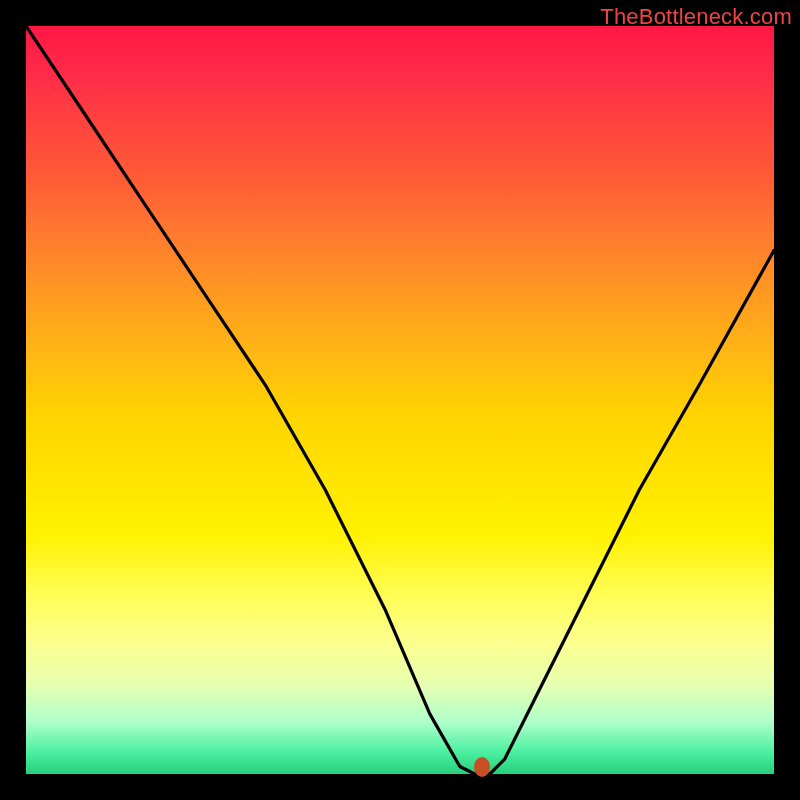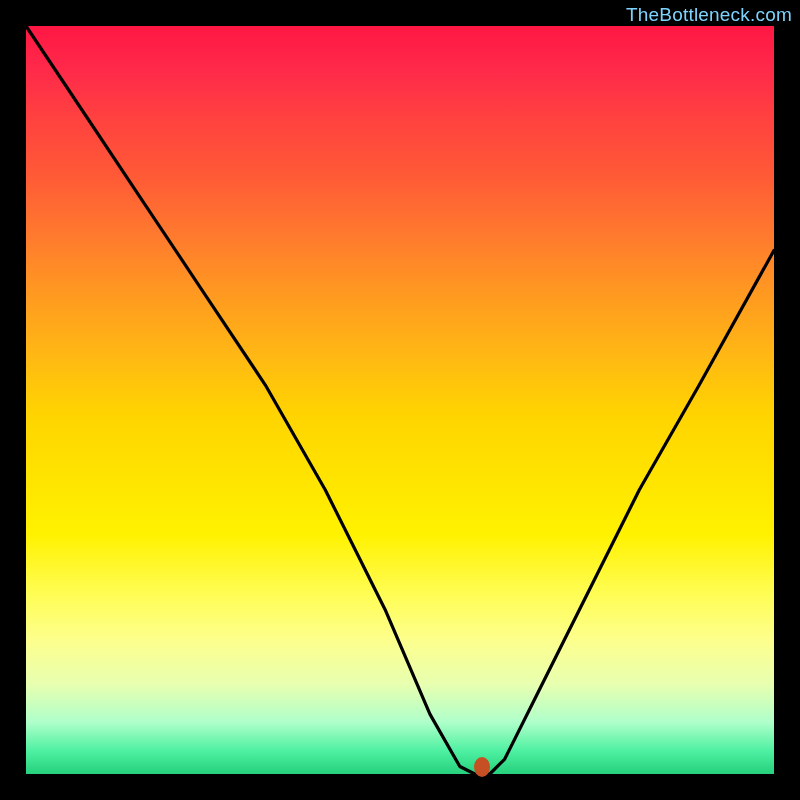--- a/index.html
+++ b/index.html
@@ -40,22 +40,22 @@
       #e8ffb0 88%,
       #b0ffca 93%,
       #4cf0a0 97%,
       #26d07c 100%
     );
   }
   .watermark {
     position: absolute;
     top: 4px;
     right: 8px;
-    color: #7dd3fc;
-    font-size: 19px;
+    color: #ef4444;
+    font-size: 22px;
     letter-spacing: 0.2px;
     user-select: none;
   }
   svg.curve {
     position: absolute;
     left: 0;
     top: 0;
     width: 748px;
     height: 748px;
     overflow: visible;

